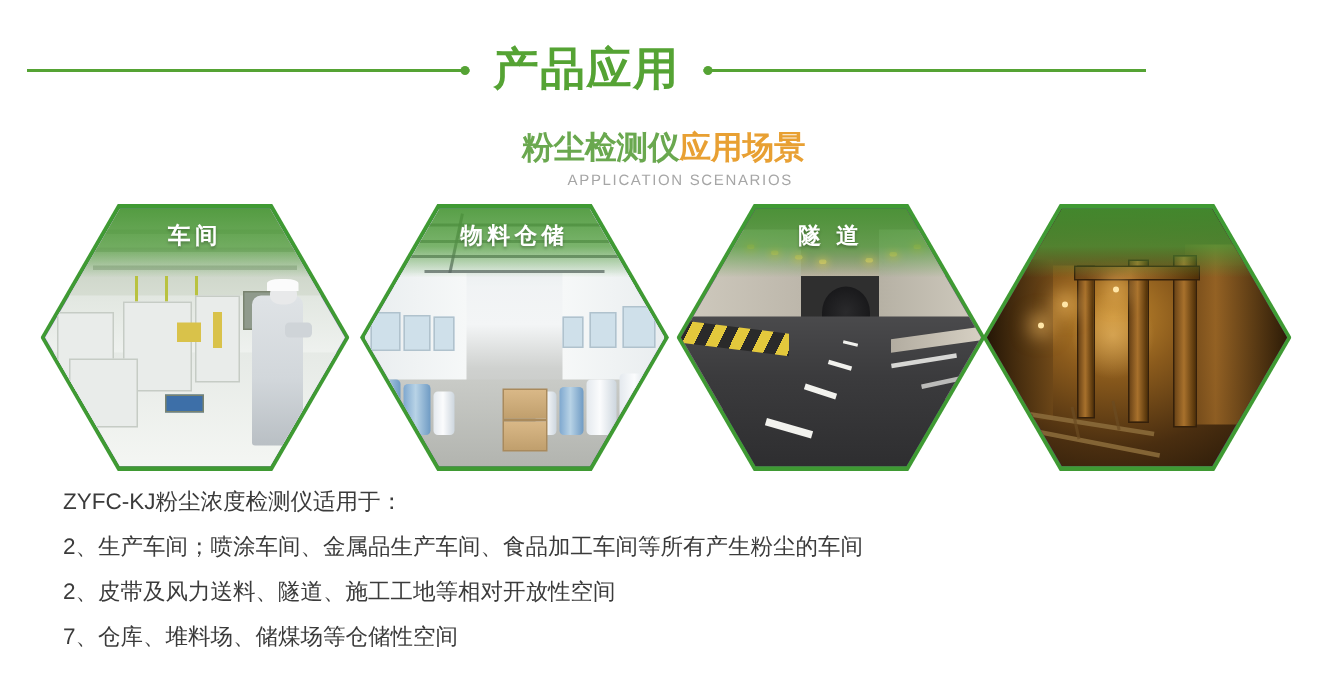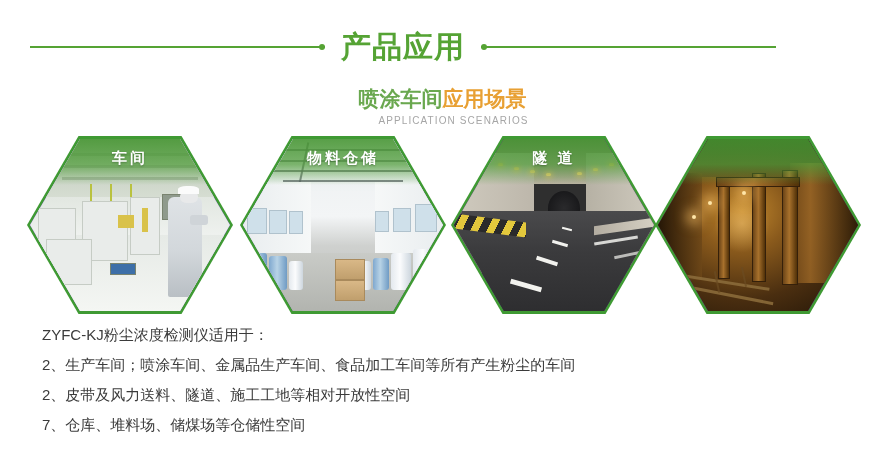--- a/index.html
+++ b/index.html
@@ -12,21 +12,21 @@
     height: 457px;
     position: relative;
     font-family: "Liberation Sans", "DejaVu Sans", sans-serif;
     overflow: hidden;
     -webkit-font-smoothing: antialiased;
   }
 
   
   .header {
     position: absolute;
-    left: 12px; top: 18px;
+    left: 0; top: 18px;
     width: 782px;
     height: 58px;
     display: flex;
     align-items: center;
     justify-content: flex-start;
   }
   .rule {
     flex: 1 1 auto;
     height: 2px;
     background: #55a334;
@@ -223,21 +223,21 @@
 <body>
 
 <div class="header">
   <div class="rule left"></div>
   <div class="header-title">产品应用</div>
   <div class="rule right"></div>
 </div>
 
 <div class="subtitle-block">
   <div class="subtitle-main">
-    <span class="sub-green">喷涂车间</span><span class="sub-orange">应用场景</span>
+    <span class="sub-green">粉尘检测仪</span><span class="sub-orange">应用场景</span>
   </div>
   <div class="subtitle-en">APPLICATION SCENARIOS</div>
 </div>
 
 <div class="hex-row">
 
   <div class="hex" style="left:27px;">
     <div class="hex-inner">
       <div class="hex-photo">
         <div class="scene workshop">

